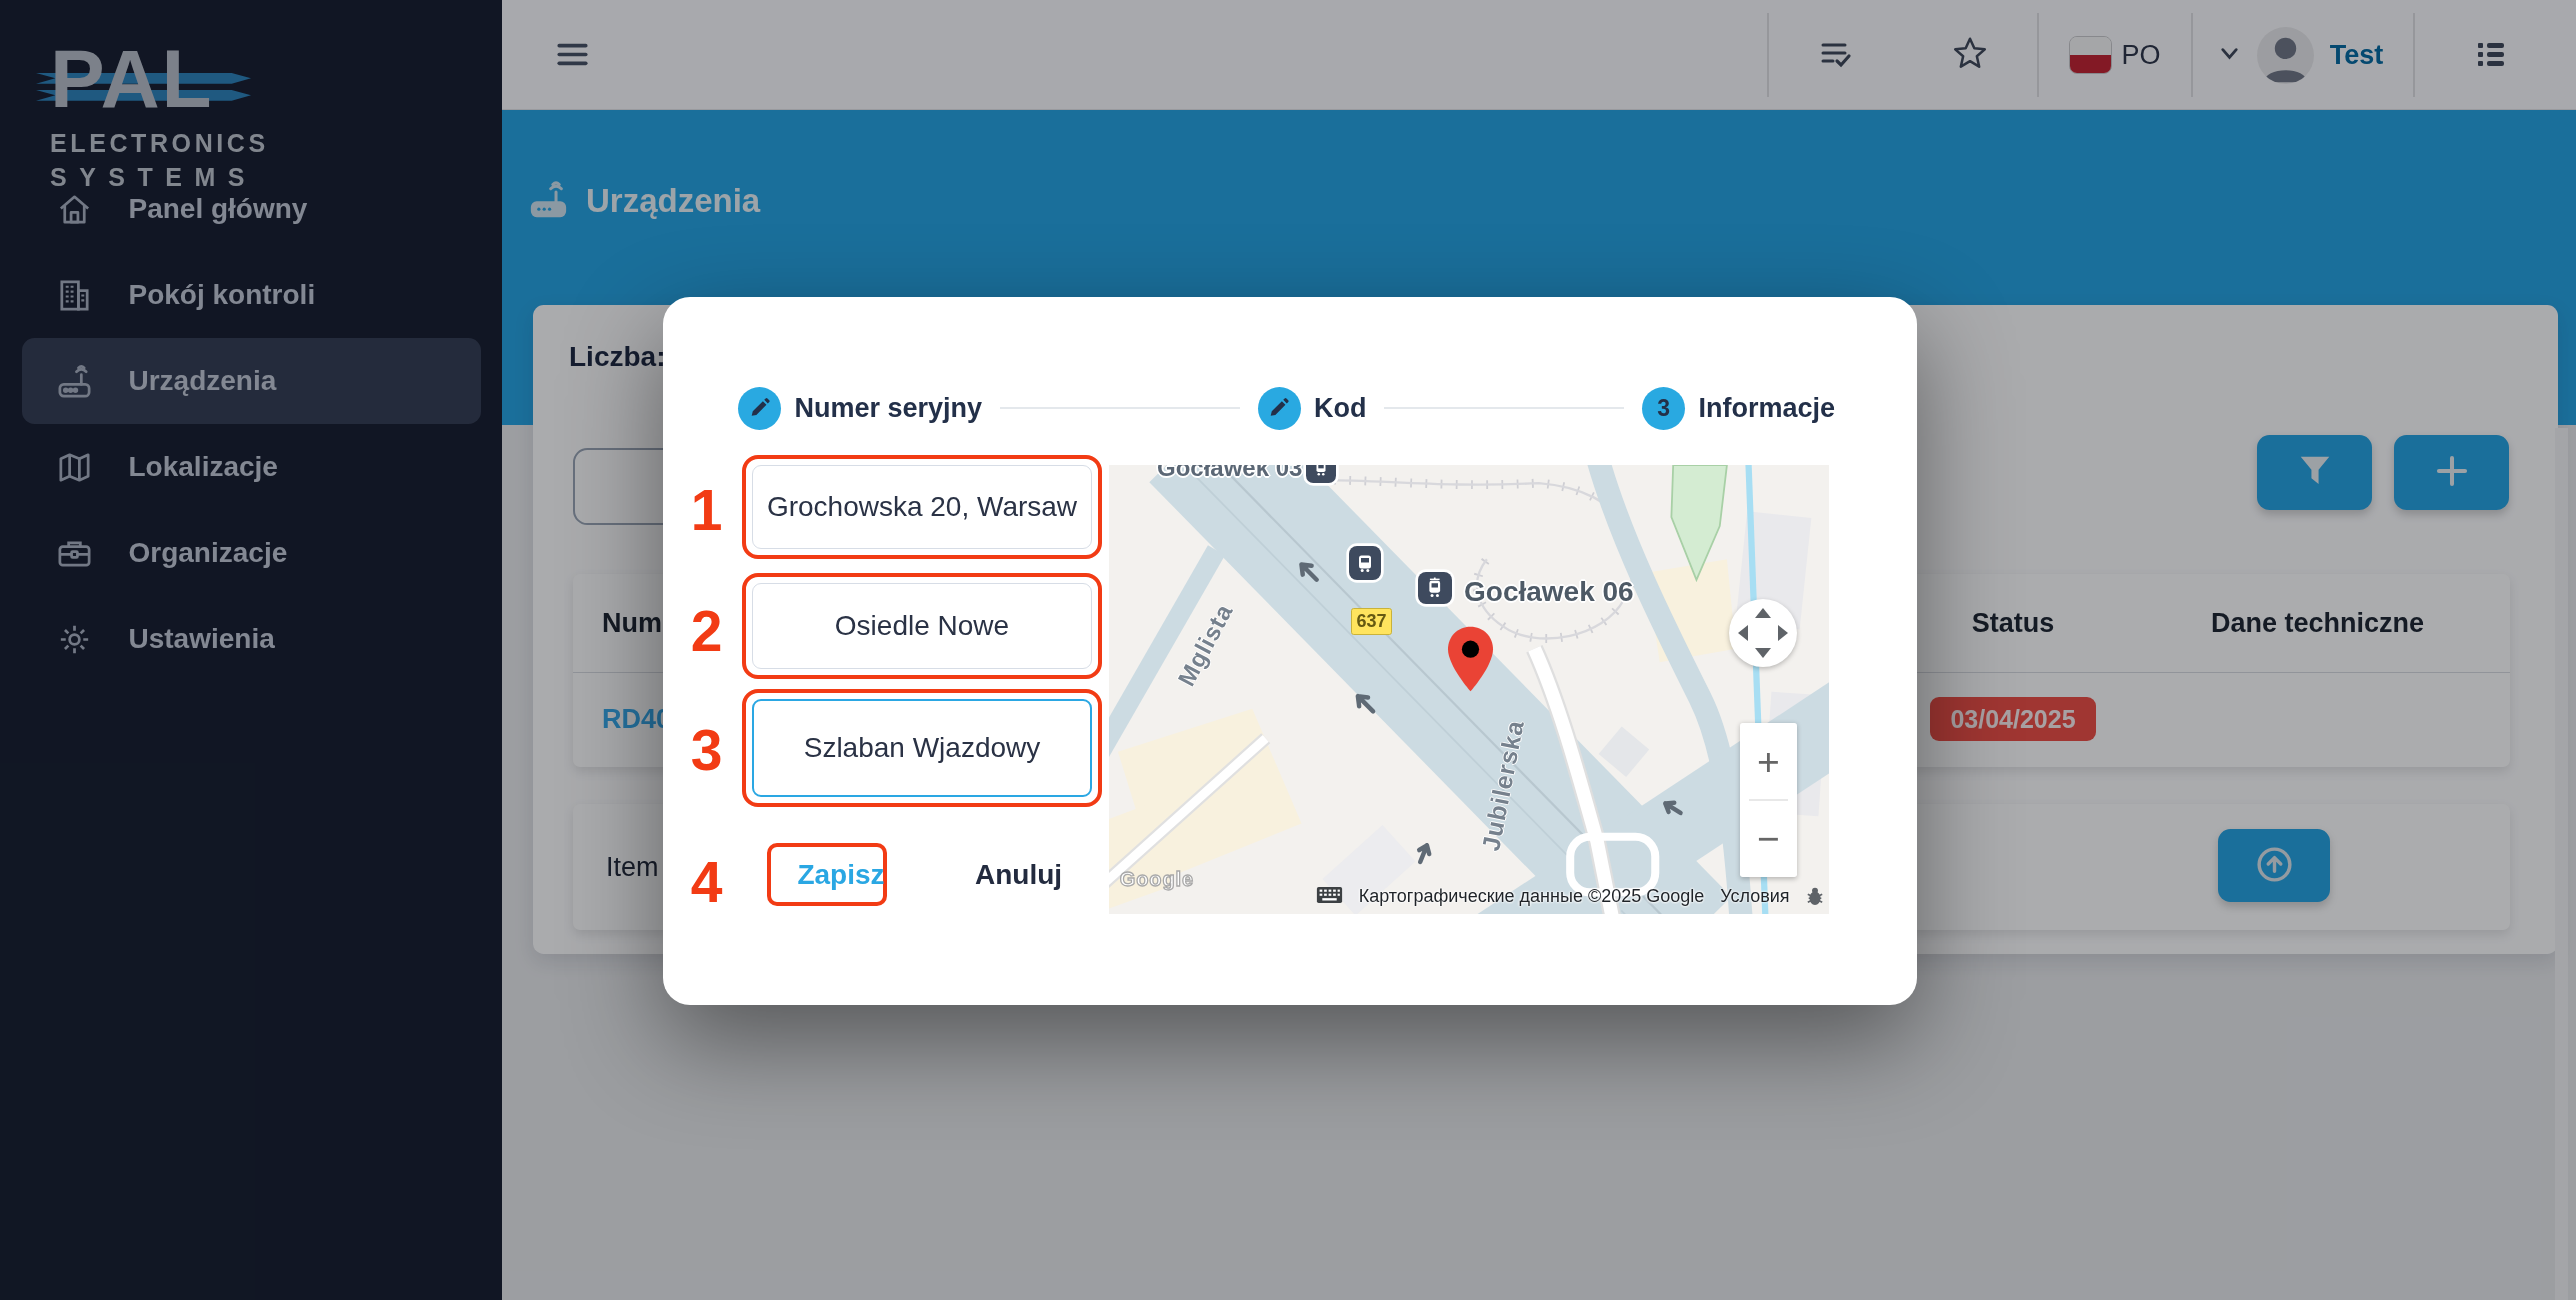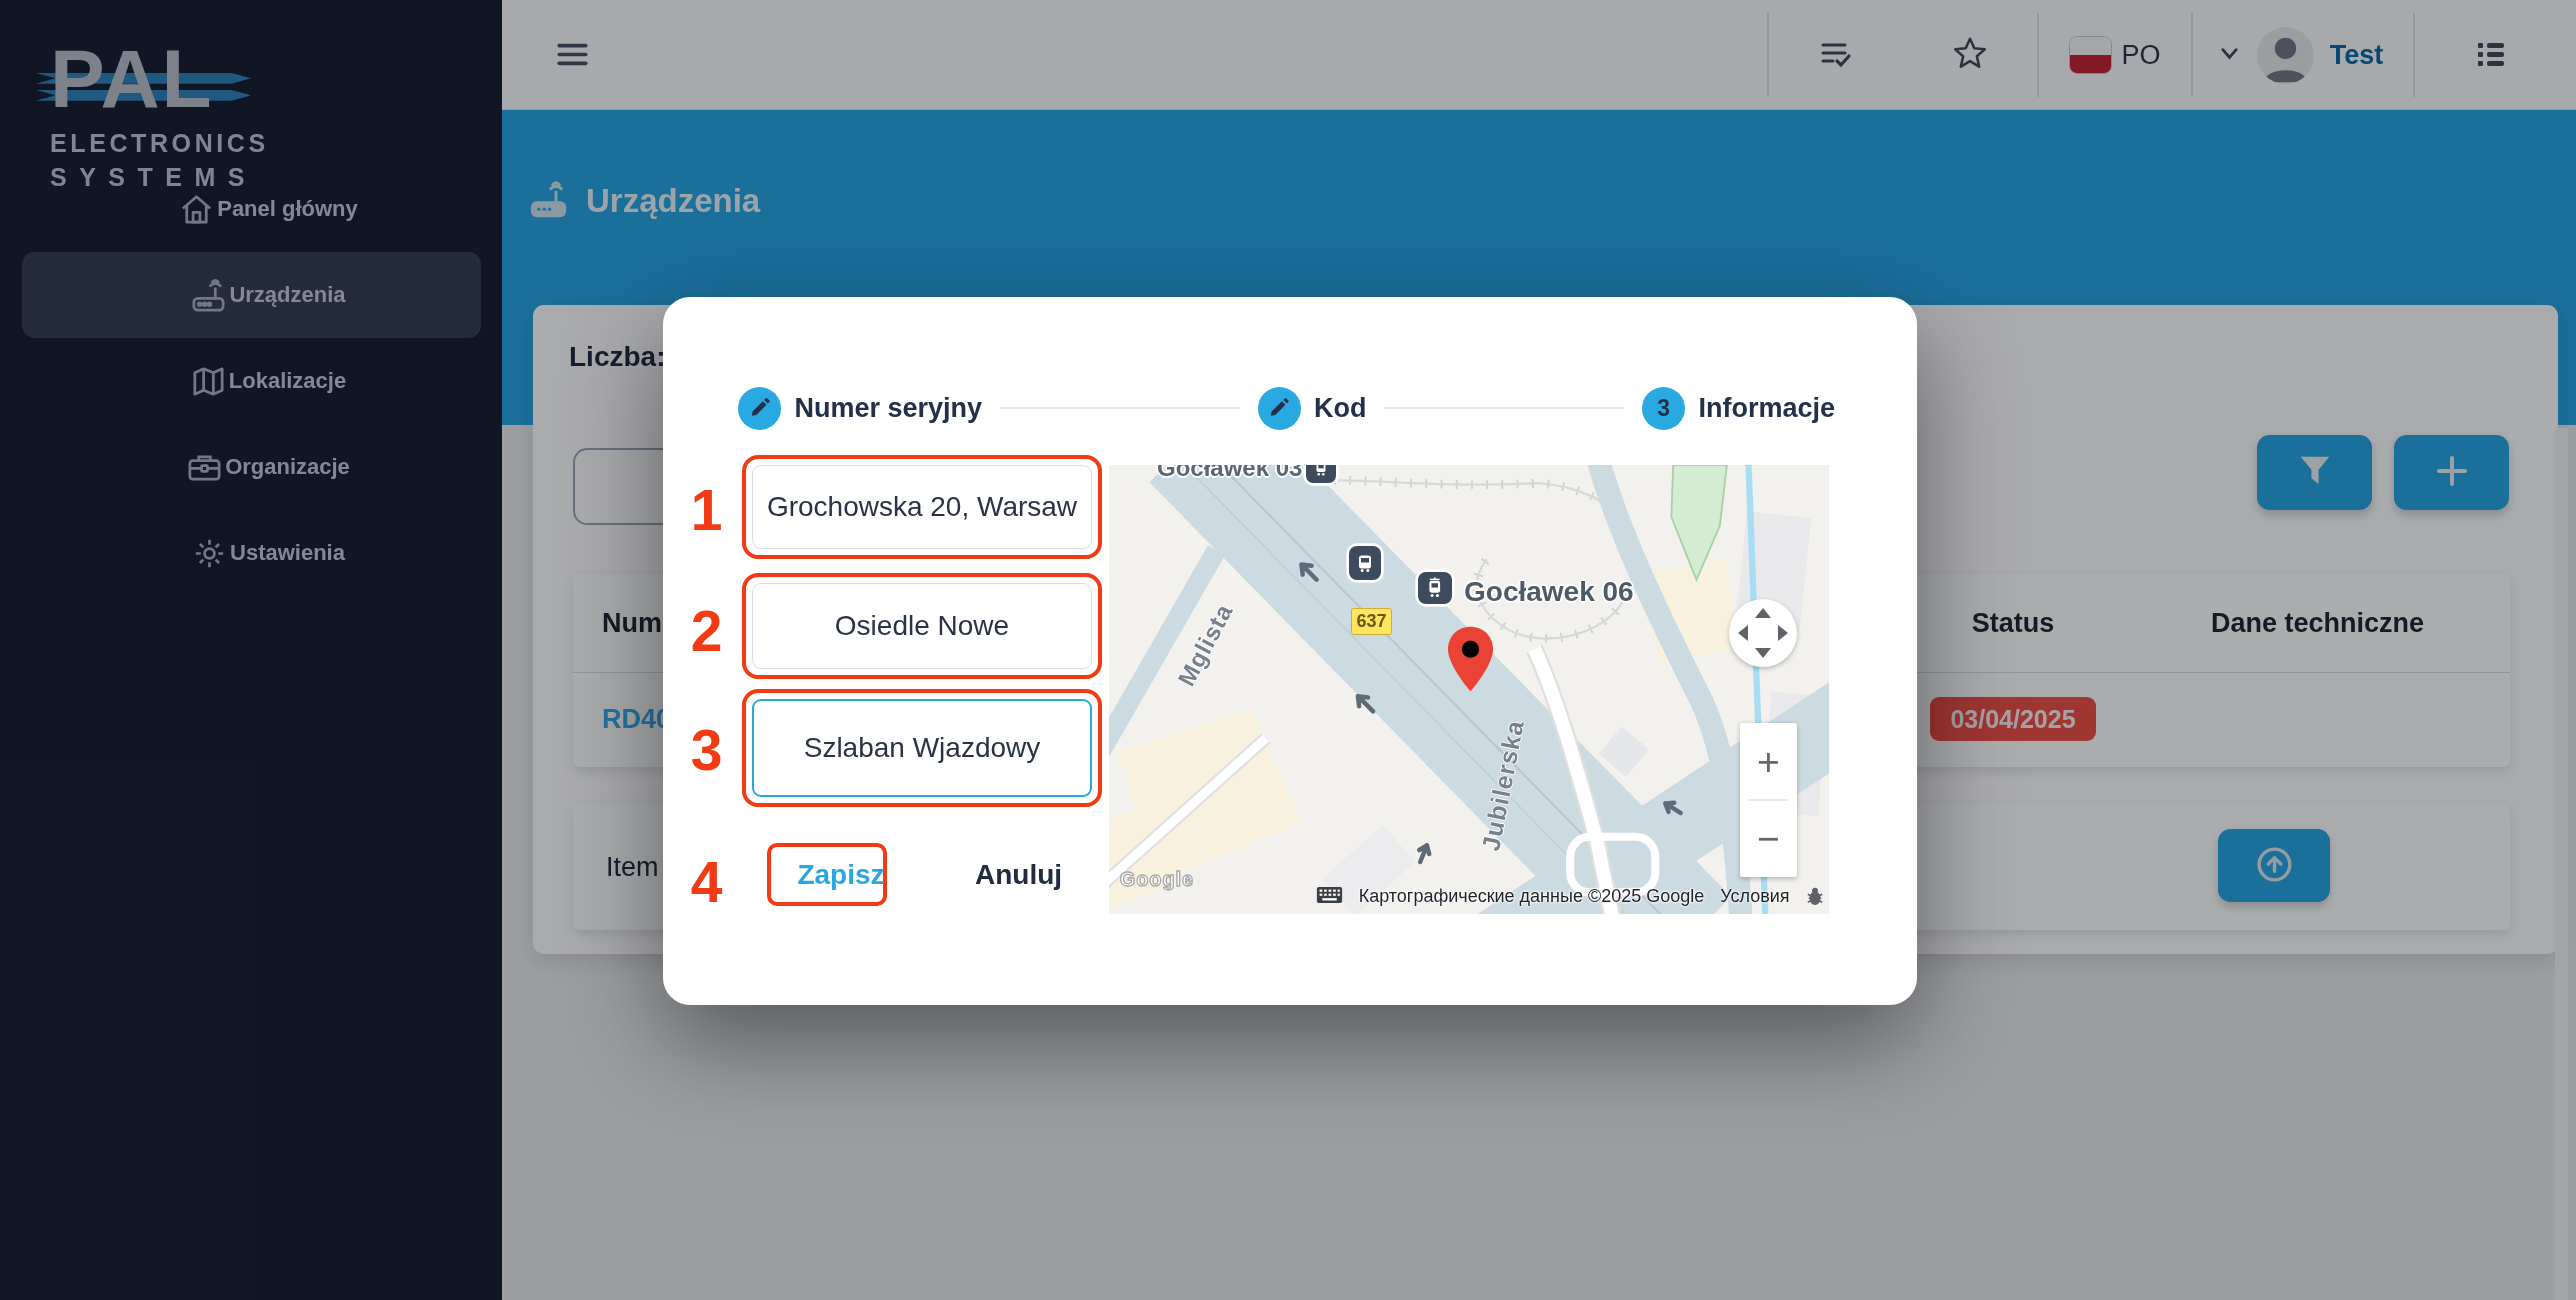--- a/index.html
+++ b/index.html
@@ -12,22 +12,22 @@
   .logo { padding:38px 0 0 50px; position:relative; }
   .pal { position:relative; display:inline-block; font-size:82px; font-weight:700; letter-spacing:1.8px; color:#B8BEC8; line-height:1; z-index:2; }
   .pal-stripe { position:absolute; left:36px; width:215px; height:10.7px; background:#2B81BA; z-index:1;
     clip-path:polygon(0 0, 91% 0, 100% 50%, 91% 100%, 0 100%, 9% 50%); }
   .pal-stripe.s1 { top:73px; }
   .pal-stripe.s2 { top:90px; }
   .logo-sub { color:#C0C6CF; font-weight:700; }
   .logo-sub.l2 { font-size:25px; letter-spacing:3.6px; margin-top:9px; }
   .logo-sub.l3 { font-size:25px; letter-spacing:12.5px; margin-top:5.4px; }
   .nav { position:absolute; top:166px; left:0; right:0; }
-  .nav-item { height:86px; margin:0 21.5px; display:flex; align-items:center; padding-left:32px; 
-    color:#C3C9D6; font-size:22px; font-weight:600; border-radius:12.5px; cursor:pointer;justify-content:center; }
+  .nav-item { height:86px; margin:0 21.5px; display:flex; align-items:center; padding-left:32px; gap:34px;
+    color:#C3C9D6; font-size:28px; font-weight:600; border-radius:12.5px; cursor:pointer; }
   .nav-item .nicon { width:41px; height:41px; display:flex; align-items:center; justify-content:center; color:#A9B1C1; flex:0 0 auto; }
   .nav-item.active { background:#333C52; }
 
   
   .topbar { position:absolute; left:502px; top:0; width:2074px; height:110px; background:#FBFBFD; border-bottom:0.9px solid #E4E4E7; z-index:5; }
   .hamburger { position:absolute; left:51px; top:35px; width:39px; height:39px; background:none; border:none; cursor:pointer; color:#454F63; }
   .tb-right { position:absolute; right:0; top:0; height:110px; display:flex; align-items:center; padding-right:9px; }
   .vdiv { width:1.8px; height:84px; background:#DFDFE2; flex:0 0 auto; }
   .tb-btn { width:134px; height:110px; display:flex; align-items:center; justify-content:center; background:none; border:none; cursor:pointer; color:#3E4758; }
   .lang { width:152px; height:110px; display:flex; align-items:center; justify-content:center; gap:9px; cursor:pointer; }
@@ -130,20 +130,30 @@
       <div class="nav-item">
         <span class="nicon">
           <svg width="39" height="39" viewBox="0 0 40 40" fill="none" stroke="currentColor" stroke-width="2.8" stroke-linejoin="round">
               <path d="M6 19 L20 7 L34 19"></path>
               <path d="M10 16 V33 H30 V16"></path>
               <rect x="16.5" y="23" width="7" height="10"></rect>
             </svg>
         </span>
         <span>Panel główny</span>
       </div>
+      <div class="nav-item">
+        <span class="nicon">
+          <svg width="39" height="39" viewBox="0 0 40 40" fill="none" stroke="currentColor" stroke-width="2.8">
+              <rect x="7" y="6" width="17" height="28"></rect>
+              <rect x="24" y="15" width="9" height="19"></rect>
+              <path d="M11 11h3M16 11h3M11 16h3M16 16h3M11 21h3M16 21h3M11 26h3M16 26h3M27 20h3M27 25h3" stroke-width="2.2"></path>
+            </svg>
+        </span>
+        <span>Pokój kontroli</span>
+      </div>
       <div class="nav-item active">
         <span class="nicon">
           <svg width="39" height="39" viewBox="0 0 40 40" fill="none" stroke="currentColor" stroke-width="2.8" stroke-linecap="round">
               <rect x="5" y="23" width="30" height="12" rx="4"></rect>
               <path d="M27 23 V13"></path>
               <path d="M22 10 q5 -5 10 0"></path>
               <path d="M24 6 q3 -3 6 0"></path>
               <circle cx="11" cy="29" r="1.4" fill="currentColor"></circle>
               <circle cx="16" cy="29" r="1.4" fill="currentColor"></circle>
               <circle cx="21" cy="29" r="1.4" fill="currentColor"></circle>

